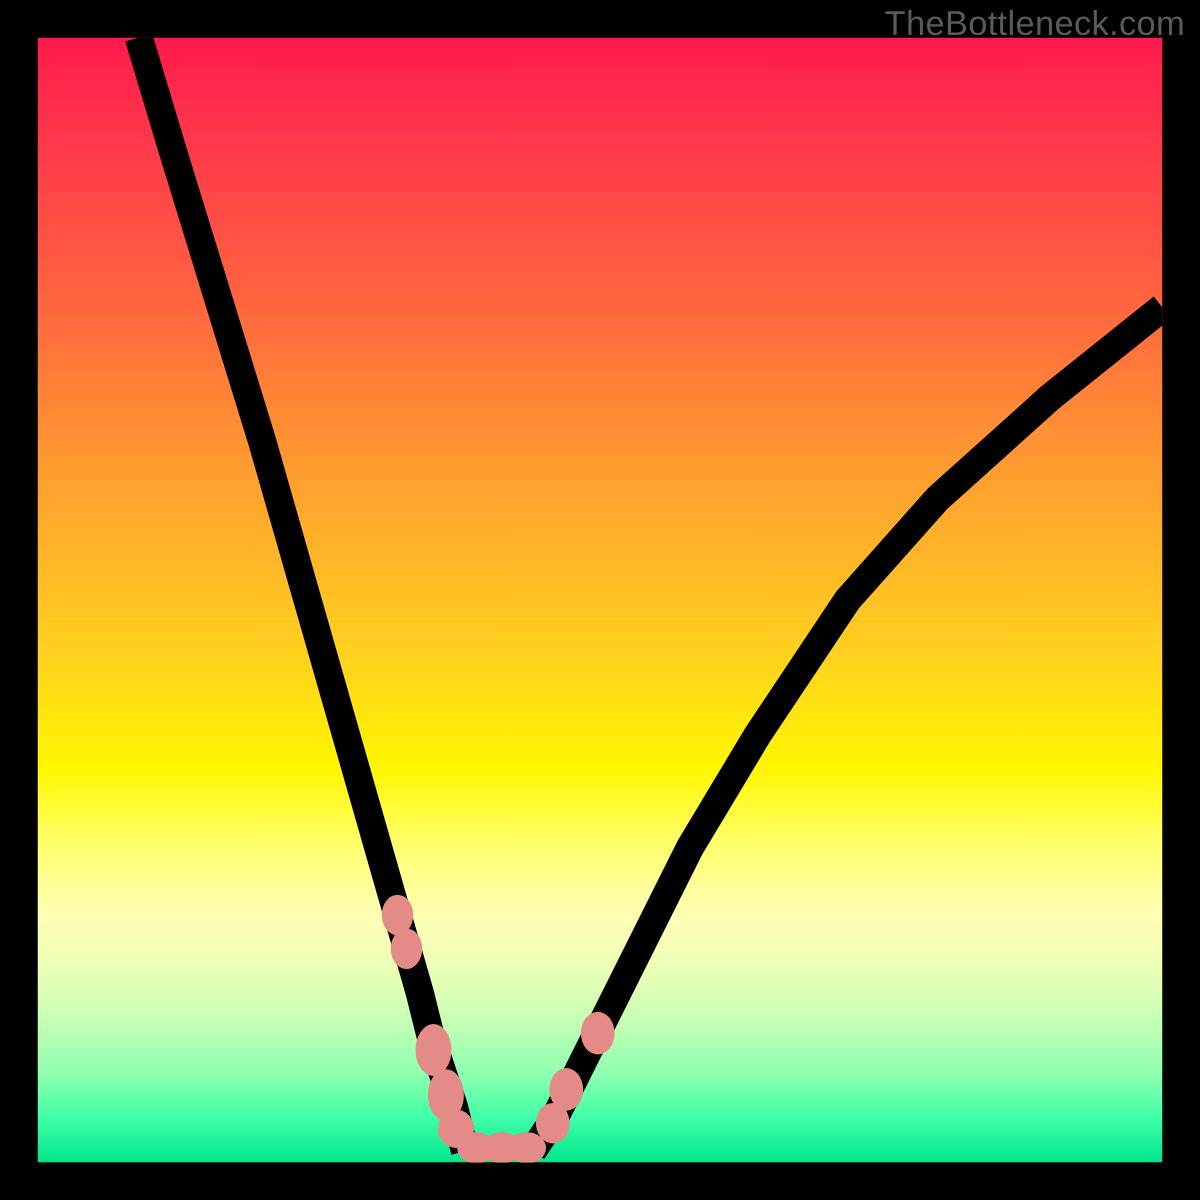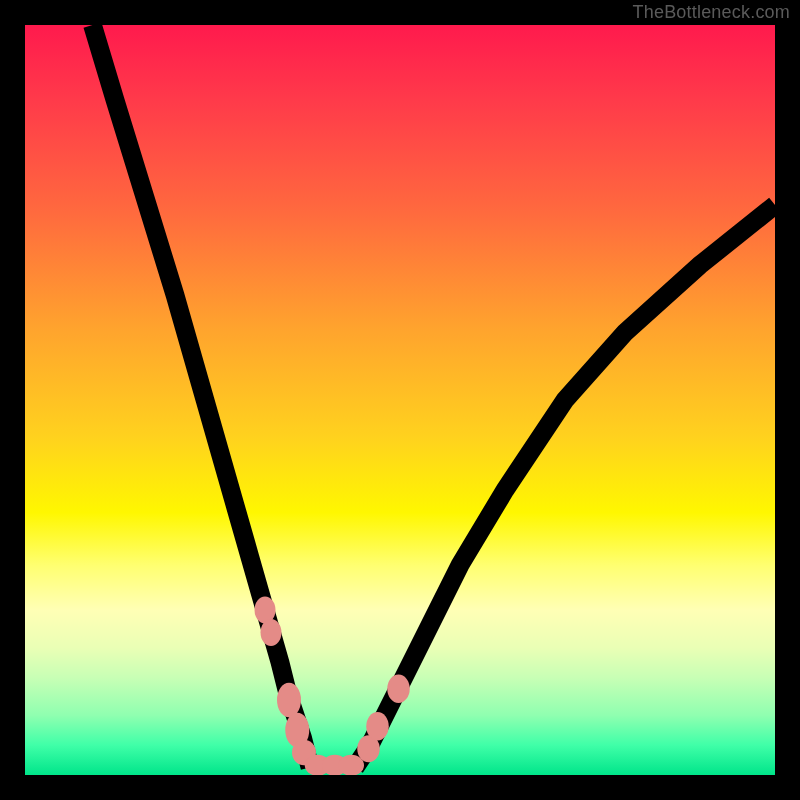--- a/index.html
+++ b/index.html
@@ -49,21 +49,21 @@
     inset: 0;
     width: 100%;
     height: 100%;
     overflow: visible;
   }
   .watermark {
     position: absolute;
     top: 2px;
     right: 10px;
     color: #5a5a5a;
-    font-size: 18px;
+    font-size: 23px;
     letter-spacing: 0.2px;
     user-select: none;
   }
   .marker {
     fill: #e48b87;
     stroke: none;
   }
   .curve-left, .curve-right {
     fill: none;
     stroke: #000;

